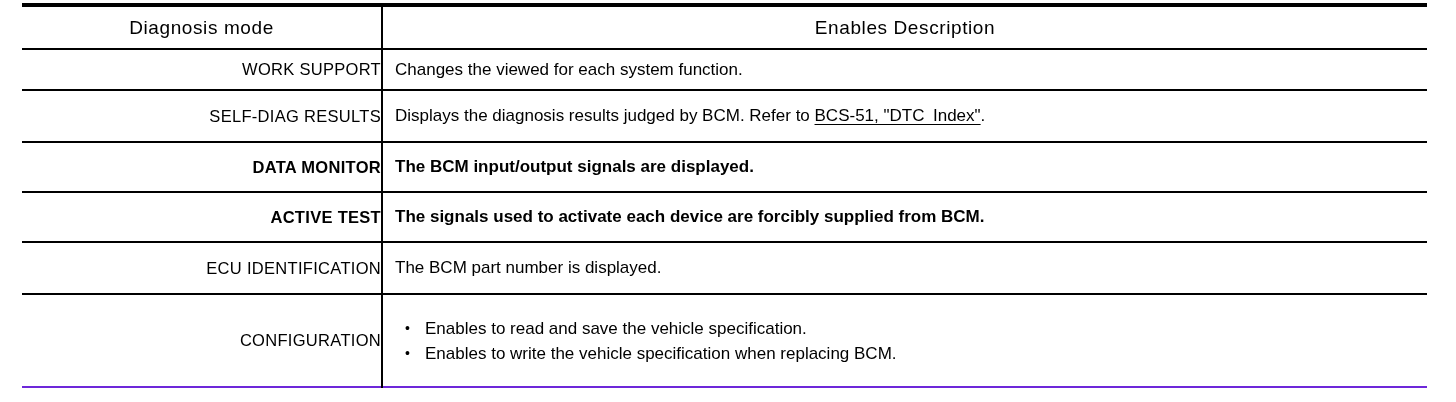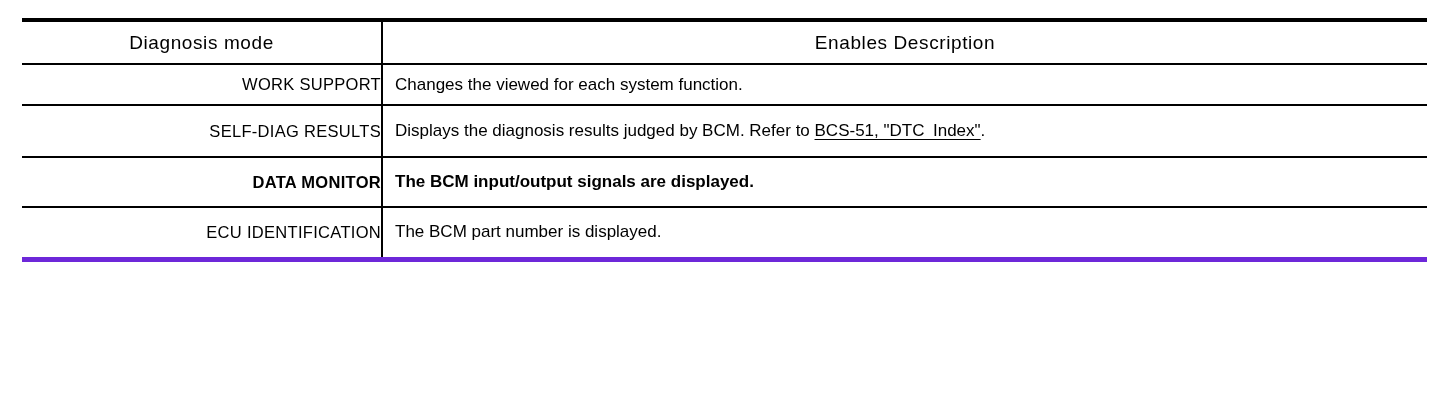--- a/index.html
+++ b/index.html
@@ -12,26 +12,26 @@
     width: 1456px;
     height: 402px;
     background: #ffffff;
     font-family: "Liberation Sans", sans-serif;
     color: #000000;
     overflow: hidden;
   }
   table.diag {
     position: absolute;
     left: 22px;
-    top: 18px;
+    top: 3px;
     width: 1405px;
     border-collapse: collapse;
     table-layout: fixed;
     border-top: 4px solid #000;
-    border-bottom: 5px solid #6d28d9;
+    border-bottom: 2px solid #6d28d9;
   }
   col.c1 { width: 360px; }
   col.c2 { width: 1045px; }
   th, td {
     border-top: 2px solid #000;
     vertical-align: middle;
     padding: 0;
     overflow: hidden;
   }
   thead th { border-top: none; }
@@ -99,19 +99,36 @@
         <td class="desc">Changes the viewed for each system function.</td>
       </tr>
       <tr class="h40">
         <td class="mode">SELF-DIAG RESULTS</td>
         <td class="desc"><span>Displays the diagnosis results judged by BCM. Refer to </span><a class="doc-link" href="#">BCS-51, "DTC Index"</a><span>.</span></td>
       </tr>
       <tr class="h39">
         <td class="mode">DATA MONITOR</td>
         <td class="desc">The BCM input/output signals are displayed.</td>
       </tr>
+      <tr class="h39">
+        <td class="mode">ACTIVE TEST</td>
+        <td class="desc">The signals used to activate each device are forcibly supplied from BCM.</td>
+      </tr>
       <tr class="h40">
         <td class="mode">ECU IDENTIFICATION</td>
         <td class="desc">The BCM part number is displayed.</td>
+      </tr>
+      <tr class="h93">
+        <td class="mode">CONFIGURATION</td>
+        <td class="desc">
+          <div class="bullet-line">
+            <span class="bullet">•</span>
+            <span>Enables to read and save the vehicle specification.</span>
+          </div>
+          <div class="bullet-line">
+            <span class="bullet">•</span>
+            <span>Enables to write the vehicle specification when replacing BCM.</span>
+          </div>
+        </td>
       </tr>
     </tbody>
   </table>
 </div>
 
 </body></html>

